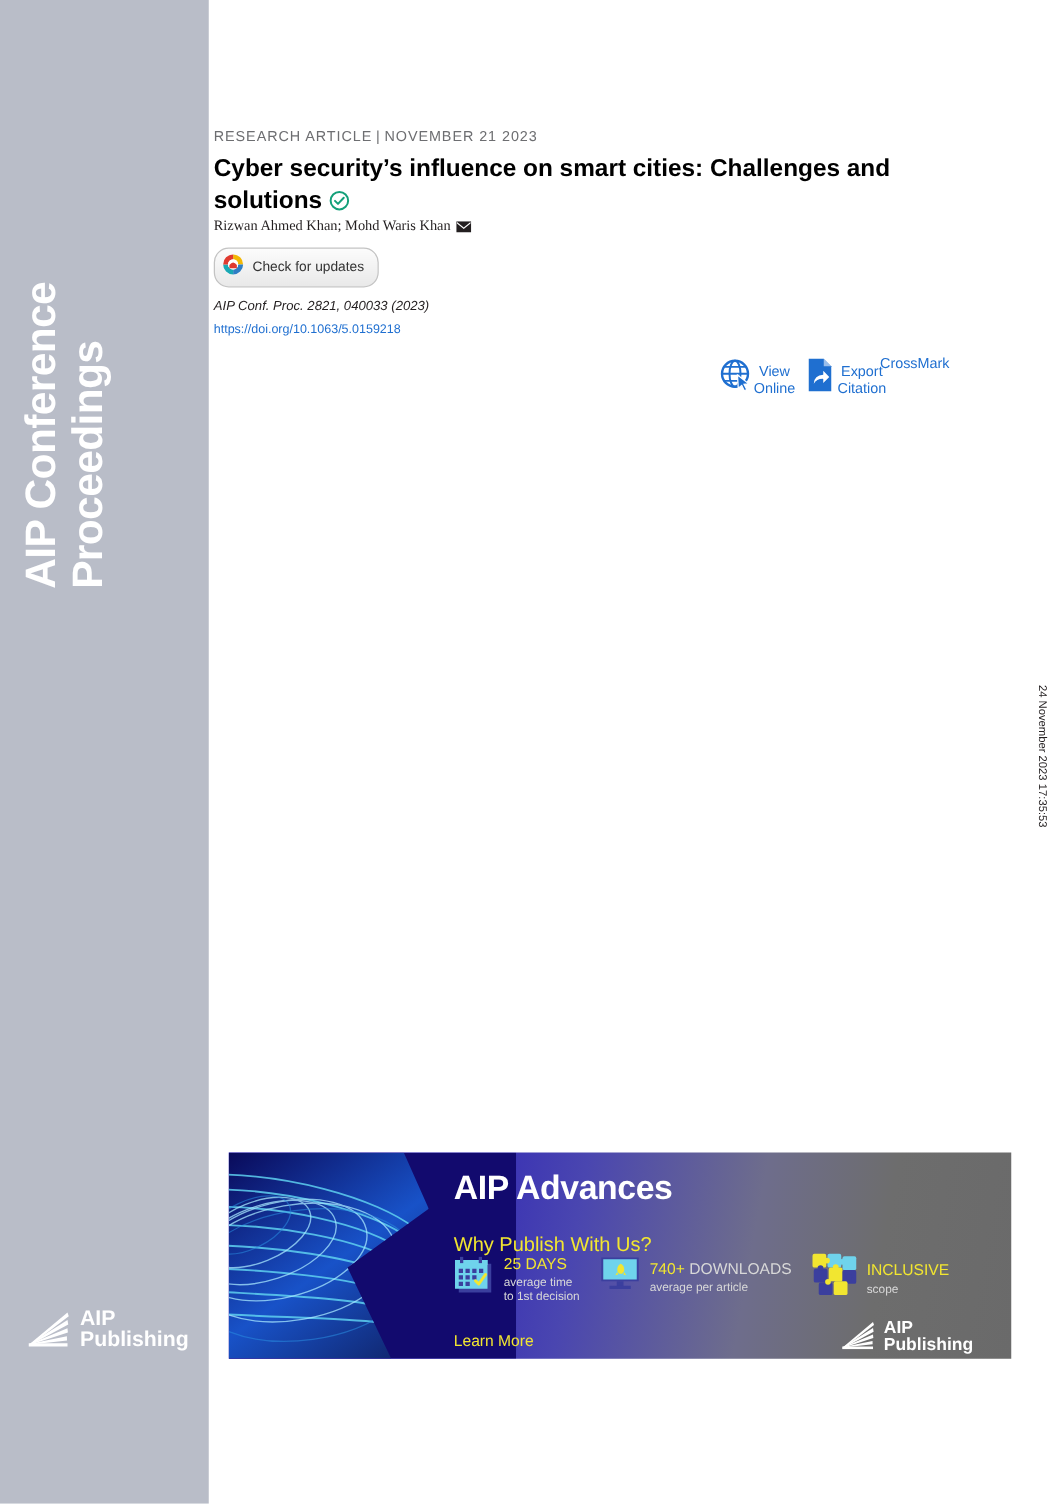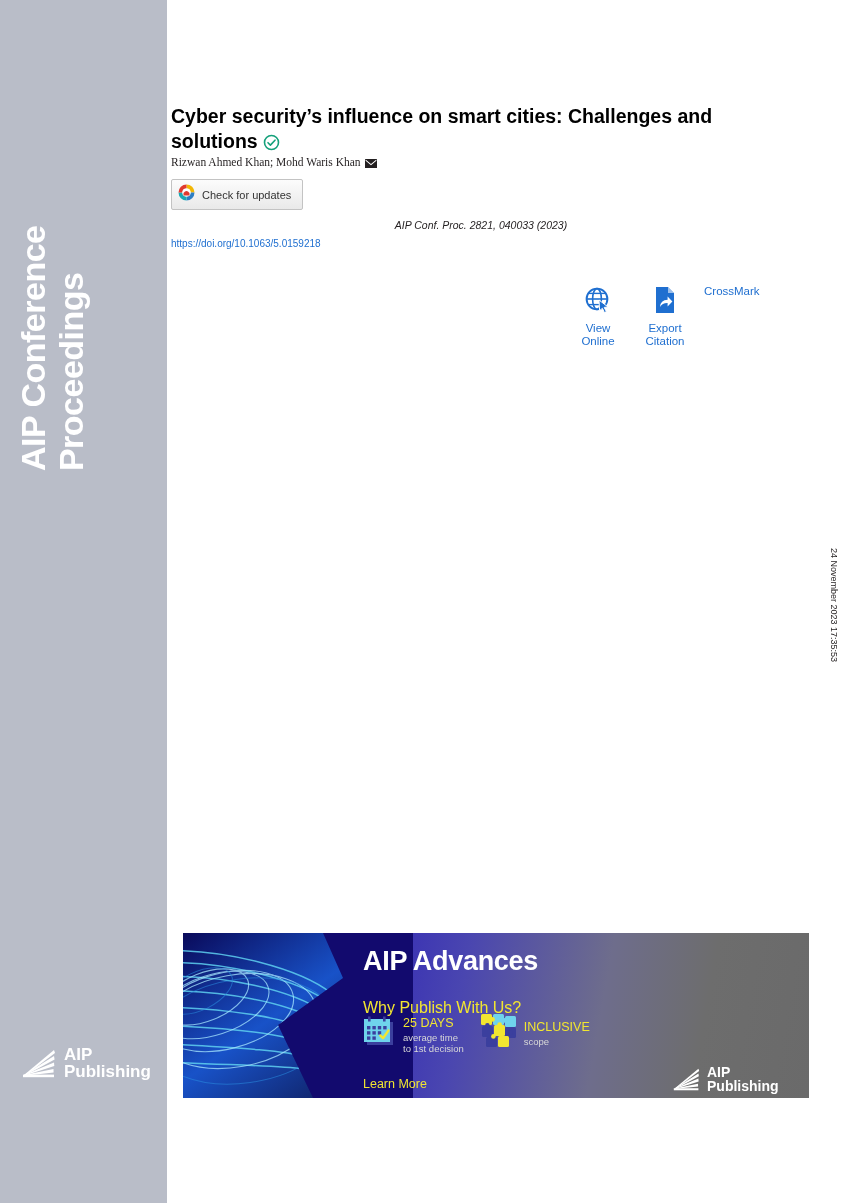--- a/index.html
+++ b/index.html
@@ -70,58 +70,57 @@
   #authors{
     font-size:11.5px;color:#231f20;margin:0 0 9px 0;font-family:Liberation Serif, serif;
   }
   .mail-icon{display:inline-block;vertical-align:-2px;margin-left:4px;}
 
   
   #crossmark-badge{
     display:inline-flex;align-items:center;gap:7px;
     border:1px solid #c3c3c3;
     background:linear-gradient(#fcfcfc,#e9e9e9);
-    border-radius:2px;
+    border-radius:12px;
     padding:4px 11px 4px 6px;
     margin:0 0 9px 0;
     cursor:pointer;
   }
   #crossmark-badge .cm-label{font-size:11px;color:#333;}
 
   #citation{
-    font-size:10.5px;font-style:italic;color:#231f20;margin:0 0 2px 0;text-align:center;
+    font-size:10.5px;font-style:italic;color:#231f20;margin:0 0 2px 0;
   }
   #doi{
     font-size:10px;color:#1f6fd0;text-decoration:none;display:inline-block;
   }
 
   
   #actions{
     position:absolute;left:575px;top:286px;
     display:flex;align-items:flex-start;gap:21px;
   }
   .action{
-    display:flex;flex-direction:column;align-items:center;
+    display:flex;flex-direction:row;align-items:center;
     cursor:pointer;width:46px;
   }
   .action .act-label{
     font-size:11.5px;color:#1f6fd0;line-height:1.12;text-align:center;
     margin-top:4px;white-space:pre-line;
   }
   #crossmark-link{
     position:absolute;left:704px;top:285px;
     font-size:11.5px;color:#1f6fd0;cursor:pointer;white-space:nowrap;
   }
 
   
   #banner{
     position:absolute;left:183px;top:922px;width:626px;height:165px;
     overflow:hidden;
     background:linear-gradient(100deg,#1f14b4 0%,#2a1fb8 22%,#4a46b0 44%,#6e6d8c 66%,#6d6d6d 82%,#6a6a6a 100%);
-    margin-top:11px;
   }
   #banner-art{position:absolute;left:0;top:0;width:230px;height:165px;overflow:hidden;}
   #banner-title{
     position:absolute;left:180px;top:13px;
     color:#ffffff;font-size:27px;font-weight:bold;letter-spacing:-0.3px;
   }
   #banner-sub{
     position:absolute;left:180px;top:66px;
     color:#f2e630;font-size:16px;
   }
@@ -167,20 +166,23 @@
       <span>AIP</span><br>
       <span>Publishing</span>
     </span>
   </div>
 </div>
 
 <div id="timestamp">24 November 2023 17:35:53</div>
 
 <div id="article">
 
+  <div id="kicker">
+    <span>RESEARCH ARTICLE</span><span class="sep">|</span><span>NOVEMBER 21 2023</span>
+  </div>
 
   <h1 id="title"><span>Cyber security’s influence on smart cities: Challenges and solutions</span><span class="oa-icon"><svg width="17" height="17" viewBox="0 0 17 17">
           <circle cx="8.5" cy="8.5" r="7" fill="none" stroke="#14a07a" stroke-width="1.6"></circle>
           <path d="M5 8.7 L7.4 11.1 L12 6.2" fill="none" stroke="#14a07a" stroke-width="1.6" stroke-linecap="round" stroke-linejoin="round"></path>
         </svg></span></h1>
 
   <div id="authors"><span>Rizwan Ahmed Khan; Mohd Waris Khan</span><span class="mail-icon"><svg width="12" height="9" viewBox="0 0 12 9">
           <rect x="0" y="0" width="12" height="9" fill="#231f20"></rect>
           <path d="M0.6 0.6 L6 5 L11.4 0.6 L11.4 1.8 L6 6.2 L0.6 1.8 Z" fill="#ffffff"></path>
         </svg></span></div>
@@ -305,20 +307,36 @@
           <path d="M17.4 21.6 L20 24.2 L25.4 16.6" fill="none" stroke="#f2e630" stroke-width="2.4" stroke-linecap="round" stroke-linejoin="round"></path>
         </svg>
       </span>
       <span class="stat-txt">
         <span class="stat-head">25 DAYS</span>
         <span class="stat-sub" style="display:block">average time
 to 1st decision</span>
       </span>
     </div>
 
+    <div class="stat">
+      <span>
+        <svg width="34" height="34" viewBox="0 0 34 34">
+          <rect x="1" y="5" width="30" height="19" fill="#3b3f9e"></rect>
+          <rect x="2.6" y="6.4" width="26.8" height="16.2" fill="#6fd3ec"></rect>
+          <rect x="13.4" y="24" width="5.4" height="4" fill="#3b3f9e"></rect>
+          <rect x="7.6" y="27.6" width="17" height="2.6" fill="#3b3f9e"></rect>
+          <path d="M16.6 10 q3.4 1.6 2.6 6 l-1.4 2 h-2.6 l-1.2 -2 q-0.8 -4.4 2.6 -6 z" fill="#f2e630"></path>
+          <path d="M13.8 16.6 l-1.6 2.6 2.4 -0.6 z M19.4 16.6 l1.6 2.6 -2.4 -0.6 z" fill="#f2e630"></path>
+        </svg>
+      </span>
+      <span class="stat-txt">
+        <span class="stat-head"><span>740+</span> <span class="dim">DOWNLOADS</span></span>
+        <span class="stat-sub" style="display:block">average per article</span>
+      </span>
+    </div>
 
     <div class="stat">
       <span>
         <svg width="38" height="36" viewBox="0 0 38 36">
           <g>
             <rect x="1" y="2" width="11" height="11" rx="1.5" fill="#f2e630"></rect>
             <rect x="13" y="2" width="11" height="11" rx="1.5" fill="#6fd3ec"></rect>
             <rect x="25" y="4" width="11" height="11" rx="1.5" fill="#6fd3ec"></rect>
             <rect x="2" y="14" width="11" height="11" rx="1.5" fill="#3b3f9e"></rect>
             <rect x="14" y="13" width="11" height="11" rx="1.5" fill="#f2e630"></rect>

